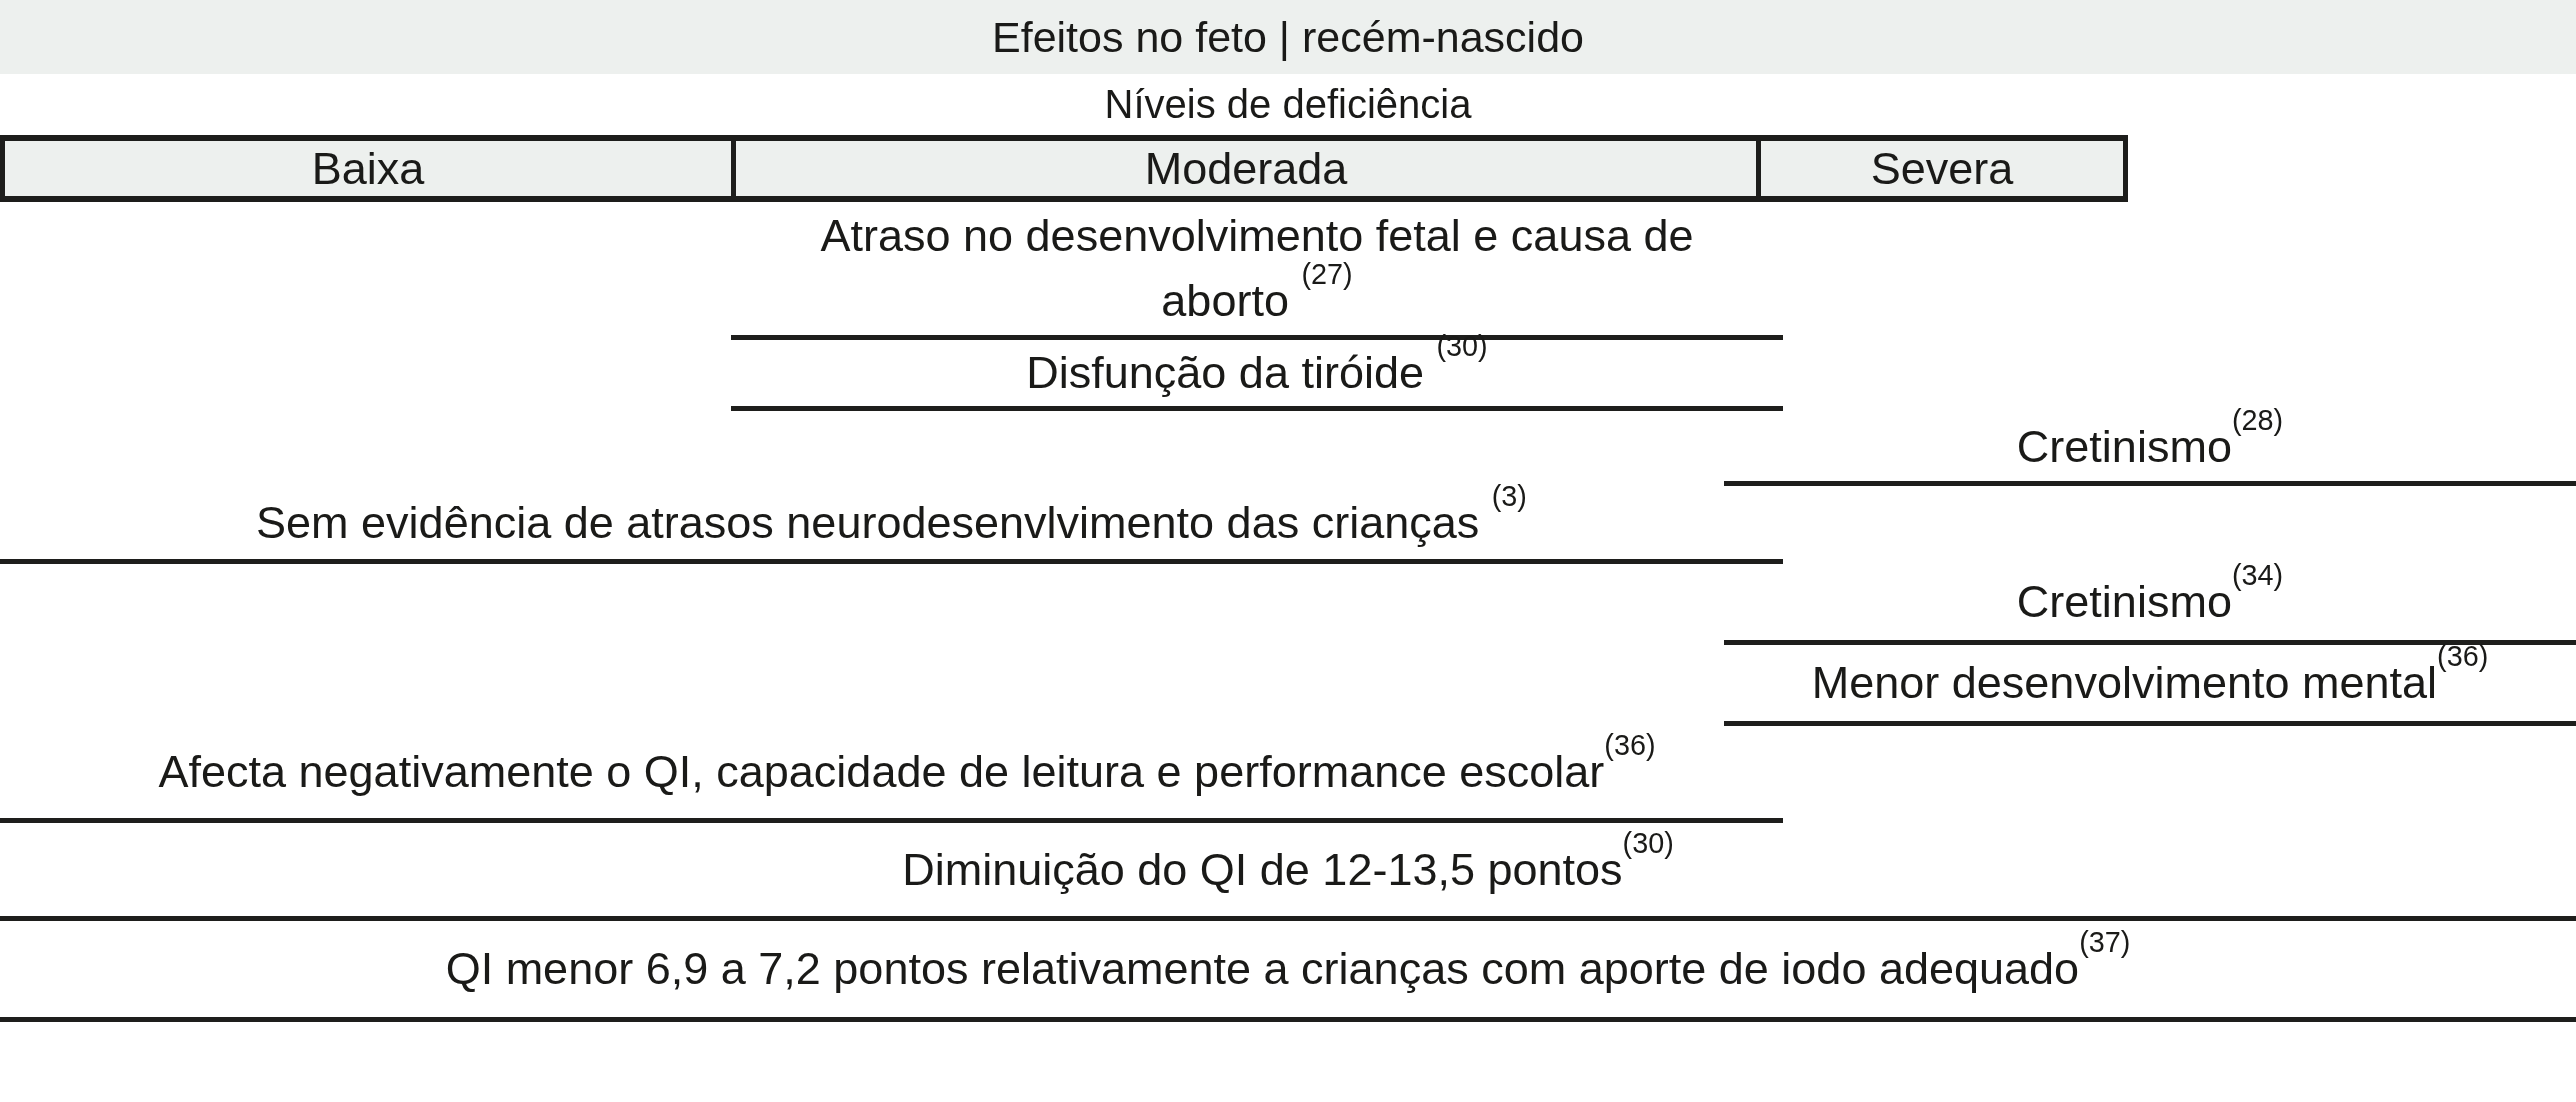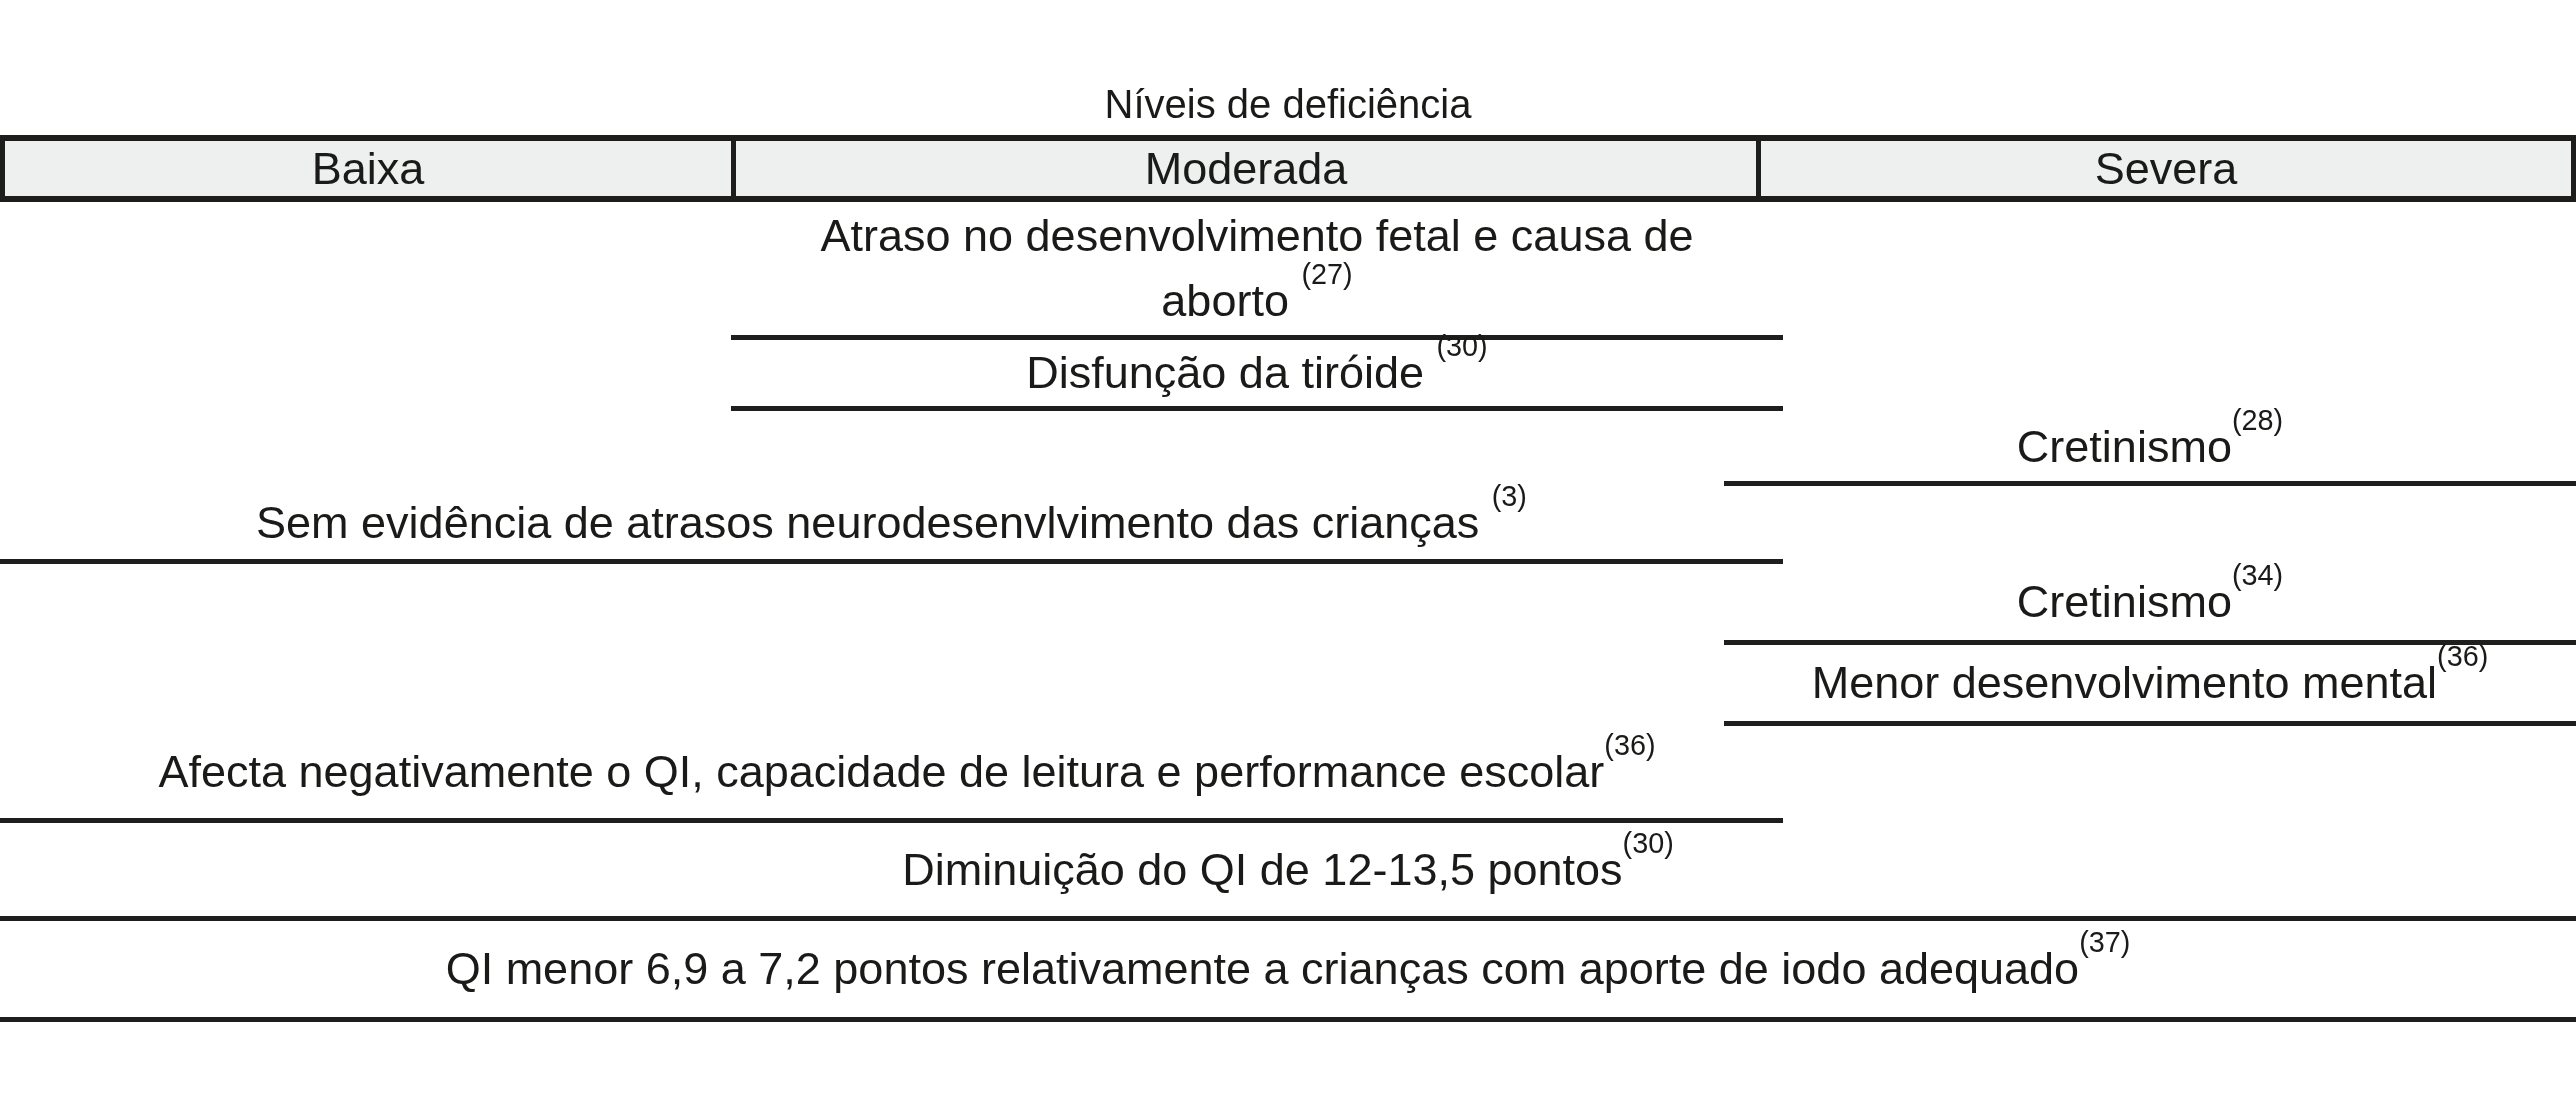--- a/index.html
+++ b/index.html
@@ -17,21 +17,21 @@
     display:flex; align-items:center; justify-content:center;
     font-size:43px;
   }
   .subtitle {
     position:absolute; left:0; top:74px; width:2576px; height:61px;
     display:flex; align-items:center; justify-content:center;
     font-size:40px;
   }
 
   .header-row {
-    position:absolute; left:0; top:135px; width:2576px; height:67px;
+    position:absolute; left:0; top:135px; width:2128px; height:67px;
     background:#edf0ee;
     border-top:6.4px solid #1d1d1b;
     border-bottom:6.4px solid #1d1d1b;
     border-left:5.6px solid #1d1d1b;
     border-right:5.6px solid #1d1d1b;
     display:flex;
   }
   .hcell {
     display:flex; align-items:center; justify-content:center;
     font-size:45px; flex:0 0 auto;
@@ -54,20 +54,23 @@
     font-size:0.64em;
     line-height:0;
     position:relative; top:-0.55em;
   }
 </style>
 </head>
 <body>
 
 <div class="figure">
 
+  <div class="title-band">
+    <span>Efeitos no feto | recém-nascido</span>
+  </div>
 
   <div class="subtitle">
     <span>Níveis de deficiência</span>
   </div>
 
   <div class="header-row">
     <div class="hcell hcell-baixa">Baixa</div>
     <div class="hcell hcell-moderada">Moderada</div>
     <div class="hcell hcell-severa">Severa</div>
   </div>

